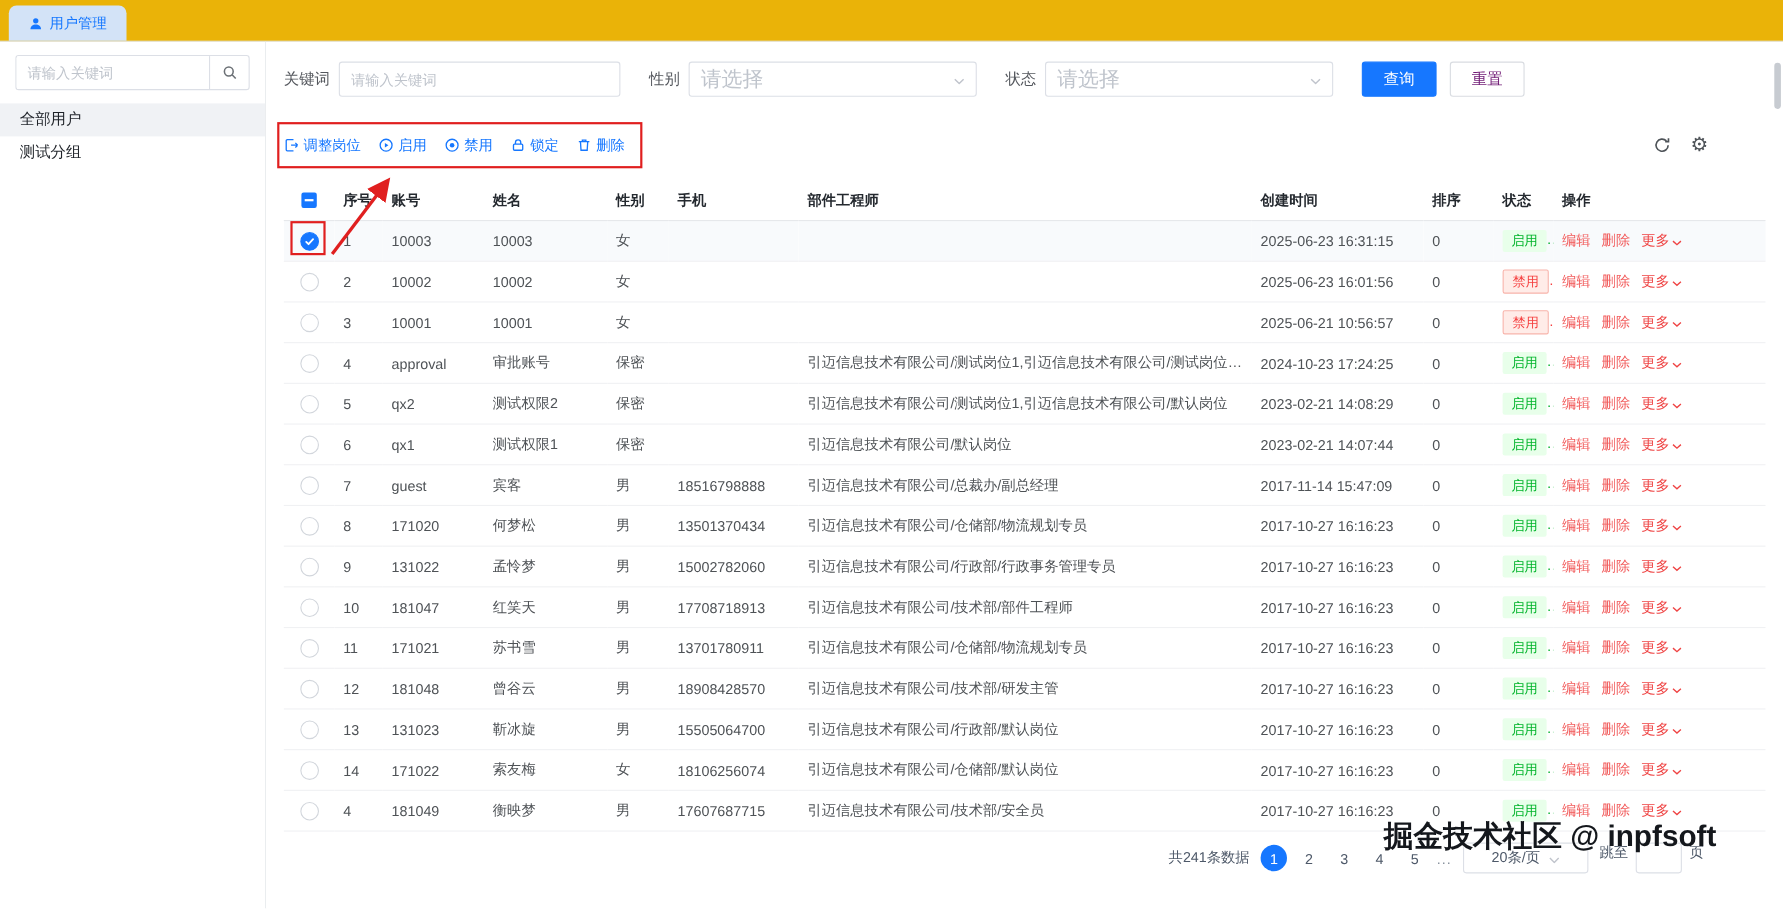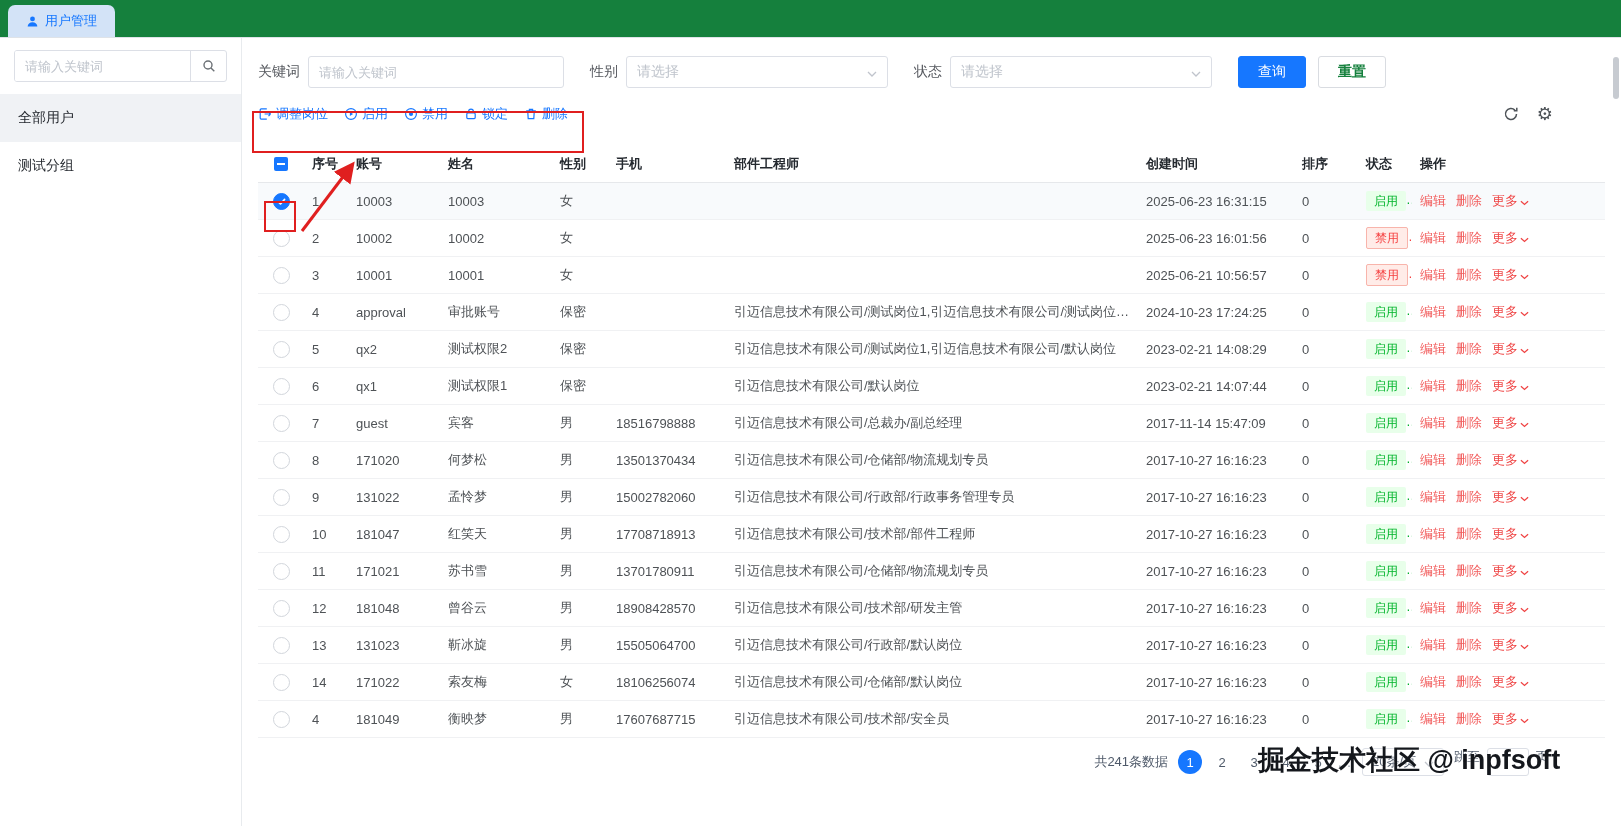--- a/index.html
+++ b/index.html
@@ -1,53 +1,53 @@
 <!DOCTYPE html>
 <html><head>
 <meta charset="utf-8">
 <style>
   *{box-sizing:border-box;margin:0;padding:0}
   html,body{width:1621px;height:826px}
   body{font-family:"Liberation Sans","DejaVu Sans",sans-serif;background:#fff;overflow:hidden}
   .page{position:relative;width:1621px;height:826px;background:#fff}
 
   
-  .topbar{height:38px;background:#15803d;border-bottom:1px solid #dfe3e8;display:flex;align-items:flex-end;padding-left:8px}
+  .topbar{height:38px;background:#eab308;border-bottom:1px solid #dfe3e8;display:flex;align-items:flex-end;padding-left:8px}
   .tab{display:flex;align-items:center;gap:6px;background:#d3e3f7;color:#1677ff;font-size:13px;padding:0 18px;height:32px;border-radius:7px 7px 0 0;cursor:pointer}
   .tab-ico{display:flex;align-items:center}
 
   .layout{display:flex;height:788px}
 
   
   .sidebar{width:242px;border-right:1px solid #e8ebee;background:#fff;flex-shrink:0}
   .sidebar-header{display:flex;align-items:center;justify-content:space-between;padding:0 16px;height:56px;border-bottom:1px solid #f0f1f3}
   .sidebar-title{font-size:15px;color:#1f2329;font-weight:500}
   .plus-btn{font-size:21px;color:#5f6368;font-weight:300;cursor:pointer;line-height:1}
   .sidebar-search{margin:12px 14px;display:flex;height:32px;border:1px solid #dcdfe6;border-radius:3px;overflow:hidden}
   .sidebar-search input{flex:1;border:none;outline:none;padding:0 10px;font-size:13px;color:#333;min-width:0}
   .sidebar-search input::placeholder{color:#bfc4cc}
   .search-append{width:36px;display:flex;align-items:center;justify-content:center;border-left:1px solid #dcdfe6;cursor:pointer}
-  .sidebar-item{height:48px;display:flex;align-items:center;padding:0 18px;font-size:14px;color:#1f2329;cursor:pointer}
+  .sidebar-item{height:30px;display:flex;align-items:center;padding:0 18px;font-size:14px;color:#1f2329;cursor:pointer}
   .sidebar-item.active{background:#f0f2f5}
 
   
   .main{flex:1;padding:18px 16px 0;background:#fff;min-width:0}
   .filter-row{display:flex;align-items:center;gap:26px}
   .grp{display:flex;align-items:center;gap:8px}
   .f-label{font-size:14px;color:#55585e;white-space:nowrap}
   .f-input{width:256px;height:32px;border:1px solid #dcdfe6;border-radius:3px;padding:0 10px;font-size:13px;outline:none;color:#333}
   .f-input::placeholder{color:#bfc4cc}
-  .f-select{width:262px;height:32px;border:1px solid #dcdfe6;border-radius:3px;display:flex;align-items:center;justify-content:space-between;padding:0 10px;color:#bfc4cc;font-size:14px;cursor:pointer;background:#fff}
+  .f-select{width:262px;height:32px;border:1px solid #dcdfe6;border-radius:3px;display:flex;align-items:center;justify-content:space-between;padding:0 10px;color:#bfc4cc;font-size:19px;cursor:pointer;background:#fff}
   .btn-grp{display:flex;gap:12px}
   .btn{height:32px;padding:0 19px;border-radius:3px;font-size:14px;display:flex;align-items:center;cursor:pointer}
   .btn-primary{background:#1677ff;border:1px solid #1677ff;color:#fff}
-  .btn-default{background:#fff;border:1px solid #d9dce1;color:#15803d;font-weight:700}
-
-  
-  .toolbar-row{margin-top:8px;height:36px;display:flex;align-items:center;justify-content:space-between}
+  .btn-default{background:#fff;border:1px solid #d9dce1;color:#701a75;font-weight:400}
+
+  
+  .toolbar-row{margin-top:26px;height:36px;display:flex;align-items:center;justify-content:space-between}
   .toolbar-actions{display:flex;align-items:center;gap:16px}
   .t-action{display:flex;align-items:center;gap:4px;color:#1677ff;font-size:13px;cursor:pointer;white-space:nowrap}
   .t-action svg{display:block}
   .toolbar-icons{display:flex;align-items:center;gap:18px;color:#4e5358;padding-right:52px}
   .tool-ico{cursor:pointer;display:flex;align-items:center}
   .gear{font-size:18px;line-height:1;font-family:"DejaVu Sans",sans-serif}
 
   
   table{width:100%;border-collapse:collapse;table-layout:fixed;margin-top:14px}
   th{font-size:13px;color:#24292f;font-weight:700;text-align:left;padding:9px 8px;border-bottom:1px solid #e6e8eb;white-space:nowrap}
@@ -64,21 +64,21 @@
   .op{margin-right:10px;cursor:pointer;font-size:13px;display:inline-flex;align-items:center;gap:2px}
   .edit-link,.delete-link{color:#f25c5c}
   .more-link{color:#ef4444}
 
   
   .pagination{margin-top:10px;display:flex;align-items:center;justify-content:flex-end;gap:10px;padding-right:56px;font-size:13px;color:#4e5969}
   .page-list{display:flex;align-items:center;gap:8px}
   .page-num{min-width:24px;height:24px;border-radius:50%;display:flex;align-items:center;justify-content:center;cursor:pointer;color:#4e5969}
   .page-num.active{background:#1677ff;color:#fff}
   .page-ellipsis{color:#86909c;letter-spacing:1px}
-  .page-size{height:28px;border:1px solid #dcdfe6;border-radius:3px;display:flex;align-items:center;gap:8px;padding:0 9px;color:#4e5969;cursor:pointer;background:#fff}
+  .page-size{height:28px;border:1px solid #dcdfe6;border-radius:3px;display:flex;align-items:center;gap:8px;padding:0 25px;color:#4e5969;cursor:pointer;background:#fff}
   .jumper{display:flex;align-items:flex-start;gap:7px}
   .jumper input{width:42px;height:28px;border:1px solid #dcdfe6;border-radius:3px;text-align:center;outline:none;font-size:13px}
 
   
   .anno-box{position:absolute;border:2px solid #e01f1f;z-index:40;pointer-events:none}
   #anno-toolbar{left:252px;top:111px;width:332px;height:42px}
   #anno-checkbox{left:264px;top:201px;width:32px;height:31px}
   #anno-arrow{position:absolute;left:290px;top:153px;z-index:40;pointer-events:none}
   .watermark{position:absolute;left:1258px;top:742px;z-index:50;font-size:27px;font-weight:800;color:#14171c;white-space:nowrap;text-shadow:0 0 3px rgba(255,255,255,.85);pointer-events:none}
   .scroll-thumb{position:absolute;right:2px;top:57px;width:6px;height:42px;background:#c7cbd1;border-radius:3px;z-index:30}

